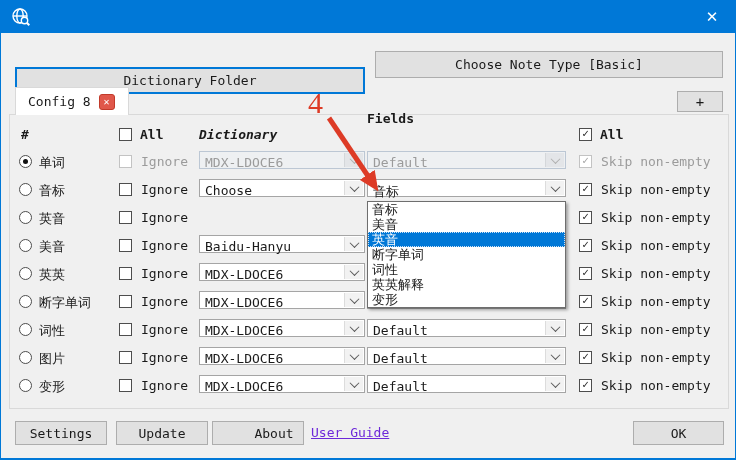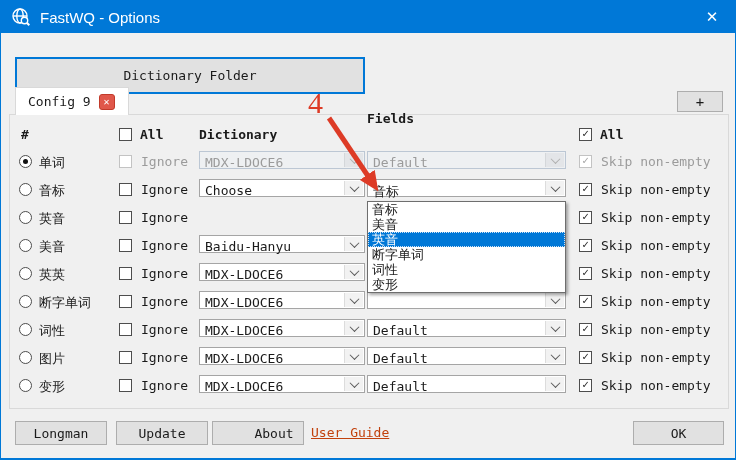--- a/index.html
+++ b/index.html
@@ -10,21 +10,21 @@
     font-family:"DejaVu Sans Mono","Liberation Mono",monospace;font-size:13px;color:#1a1a1a;}
   
   .titlebar{position:absolute;left:0;top:0;right:0;height:32px;background:#0078d7;color:#fff;
     display:flex;align-items:center;padding-left:10px;font-family:"Liberation Sans","DejaVu Sans",sans-serif;font-size:15px;}
   .app-icon{width:20px;height:20px;margin-right:9px;flex:0 0 auto;}
   .close-btn{position:absolute;right:0;top:0;width:46px;height:32px;display:flex;align-items:center;justify-content:center;
     font-size:15px;color:#fff;cursor:default;font-family:"Liberation Sans",sans-serif;}
   
   .btn{position:absolute;background:#e1e1e1;border:1px solid #adadad;display:flex;align-items:center;justify-content:center;}
   .btn.focused{border:2px solid #0078d7;}
-  #btn-dict{left:14px;top:56px;width:350px;height:37px;}
+  #btn-dict{left:14px;top:66px;width:350px;height:27px;}
   #btn-note{left:374px;top:50px;width:348px;height:27px;}
   #btn-add{left:676px;top:90px;width:46px;height:21px;font-size:14px;}
   
   .tab{position:absolute;left:14px;top:86px;width:114px;height:28px;background:#fff;
     border:1px solid #d9d9d9;border-bottom:0;z-index:3;display:flex;align-items:center;padding-left:12px;}
   .tab-close{display:inline-flex;align-items:center;justify-content:center;width:16px;height:16px;margin-left:8px;
     background:#e0574a;border:1px solid #c23a2a;border-radius:3px;color:#fff;font-size:10px;line-height:1;}
   
   .panel{position:absolute;left:8px;top:113px;width:720px;height:295px;border:1px solid #d9d9d9;z-index:1;}
   
@@ -56,56 +56,56 @@
   .popup{position:absolute;left:366px;top:200px;width:199px;background:#fff;border:1px solid #6e6e6e;
     box-shadow:2px 2px 3px rgba(0,0,0,.35);z-index:10;}
   .popup .item{height:15px;line-height:15px;padding-left:4px;white-space:nowrap;overflow:hidden;}
   .popup .item.sel{background:#0078d7;color:#fff;outline:1px dotted #cfe3f5;outline-offset:-1px;}
   
   .footer-btn{height:24px;top:420px;}
   #btn-settings{left:14px;width:92px;}
   #btn-update{left:115px;width:92px;}
   #btn-about{left:211px;width:92px;padding-left:32px;}
   #btn-ok{left:632px;width:91px;}
-  .link{position:absolute;left:310px;top:424px;color:#c2410c;text-decoration:underline;z-index:2;}
+  .link{position:absolute;left:310px;top:424px;color:#6d28d9;text-decoration:underline;z-index:2;}
   .annot{position:absolute;left:295px;top:82px;width:115px;height:125px;z-index:20;pointer-events:none;}
 </style>
 </head>
 <body>
 
 <div class="window">
 
   <div class="titlebar">
     <svg class="app-icon" viewBox="0 0 20 20">
       <g stroke="#ffffff" stroke-width="1.4" fill="none">
         <circle cx="9" cy="9" r="7"></circle>
         <ellipse cx="9" cy="9" rx="3.2" ry="7"></ellipse>
         <line x1="2.2" y1="9" x2="15.8" y2="9"></line>
         <circle cx="13.5" cy="13.5" r="3.2" fill="#0078d7"></circle>
         <line x1="15.8" y1="15.8" x2="18.3" y2="18.3" stroke-width="2"></line>
       </g>
     </svg>
-    <span>FastWQ - Options</span>
     <span class="close-btn">✕</span>
   </div>
 
   <div class="btn focused" id="btn-dict">Dictionary Folder</div>
+  <div class="btn" id="btn-note">Choose Note Type [Basic]</div>
 
   <div class="tab">
-    <span>Config 9</span>
+    <span>Config 8</span>
     <span class="tab-close">✕</span>
   </div>
   <div class="btn" id="btn-add">+</div>
 
   <div class="panel"></div>
 
   <span class="hdr" style="left:20px;top:126px;">#</span>
   <span class="chk" style="left:118px;top:127px;"></span>
   <span class="hdr" style="left:139px;top:126px;">All</span>
-  <span class="hdr" style="left:198px;top:126px;">Dictionary</span>
+  <span class="hdr" style="left:198px;top:126px;font-style:italic;">Dictionary</span>
   <span class="hdr" style="left:366px;top:110px;">Fields</span>
   <span class="chk" style="left:578px;top:127px;">
       <span class="tick">✓</span>
     </span>
   <span class="hdr" style="left:599px;top:126px;">All</span>
 
   <div class="row" style="top:150px;">
     <span class="radio sel" style="left:18px;top:4px;"></span>
     <span class="lbl" style="left:38px;">单词</span>
     <span class="chk dis" style="left:118px;top:4px;"></span>
@@ -296,32 +296,33 @@
       </span>
     <span class="lbl" style="left:600px;">Skip non-empty</span>
   </div>
 
   <div class="popup">
     <div class="item">音标</div>
     <div class="item">美音</div>
     <div class="item sel">英音</div>
     <div class="item">断字单词</div>
     <div class="item">词性</div>
+    <div class="item">英英解释</div>
     <div class="item">变形</div>
   </div>
 
   <svg class="annot" viewBox="0 0 115 125">
     <defs>
       <marker id="ah" markerUnits="userSpaceOnUse" markerWidth="20" markerHeight="18" refX="5" refY="9" orient="auto">
         <path d="M0,0 L20,9 L0,18 z" fill="#dd3b26"></path>
       </marker>
     </defs>
     <text x="12" y="30" font-size="30" fill="#dd3b26" font-family="'Liberation Serif',serif">4</text>
     <line x1="33" y1="35" x2="74" y2="96" stroke="#dd3b26" stroke-width="5" marker-end="url(#ah)"></line>
   </svg>
 
-  <div class="btn footer-btn" id="btn-settings">Longman</div>
+  <div class="btn footer-btn" id="btn-settings">Settings</div>
   <div class="btn footer-btn" id="btn-update">Update</div>
   <div class="btn footer-btn" id="btn-about">About</div>
   <span class="link">User Guide</span>
   <div class="btn footer-btn" id="btn-ok">OK</div>
 
 </div>
 
 </body></html>

